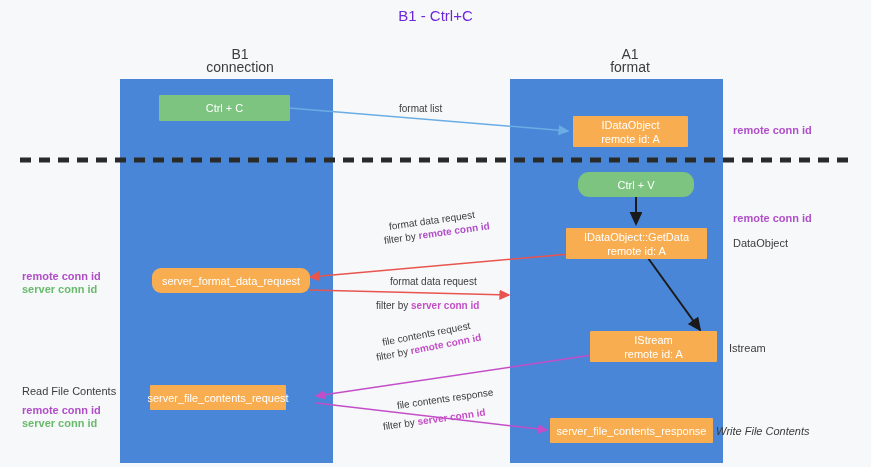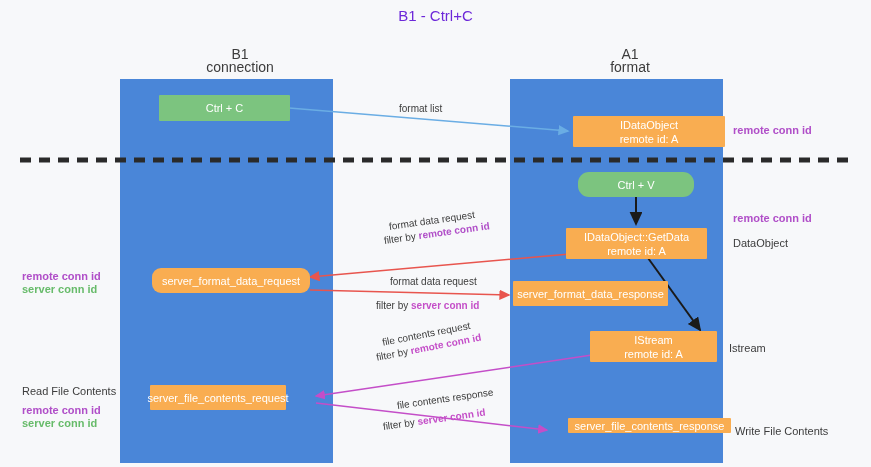--- a/index.html
+++ b/index.html
@@ -92,52 +92,49 @@
 
     <line x1="592" y1="355" x2="316" y2="396" stroke="#c44ec8" stroke-width="1.5" marker-end="url(#ah-magenta)"></line>
 
     <line x1="316" y1="403" x2="547" y2="430" stroke="#c44ec8" stroke-width="1.5" marker-end="url(#ah-magenta)"></line>
   </svg>
 
   <div class="node green" style="left:159px;top:95px;width:131px;height:26px;text-align:center;">
     <span>Ctrl + C</span>
   </div>
 
-  <div class="node orange" style="left:573px;top:116px;width:152px;height:31px;text-align:right;">
+  <div class="node orange" style="left:573px;top:116px;width:115px;height:31px;text-align:right;">
     <span>IDataObject</span>
     <span>remote id: A</span>
   </div>
 
   <div class="node green" style="left:578px;top:172px;width:116px;height:25px;border-radius:11px;">
     <span>Ctrl + V</span>
   </div>
 
   <div class="node orange" style="left:566px;top:228px;width:141px;height:31px;">
     <span>IDataObject::GetData</span>
     <span>remote id: A</span>
   </div>
 
   <div class="node orange" style="left:152px;top:268px;width:158px;height:25px;border-radius:9px;">
     <span>server_format_data_request</span>
   </div>
 
-  <div class="node orange" style="left:513px;top:281px;width:155px;height:25px;">
-    <span>server_format_data_response</span>
-  </div>
 
   <div class="node orange" style="left:590px;top:331px;width:127px;height:31px;">
     <span>IStream</span>
     <span>remote id: A</span>
   </div>
 
   <div class="node orange" style="left:150px;top:385px;width:136px;height:25px;">
     <span>server_file_contents_request</span>
   </div>
 
-  <div class="node orange" style="left:568px;top:418px;width:163px;height:15px;">
+  <div class="node orange" style="left:550px;top:418px;width:163px;height:25px;">
     <span>server_file_contents_response</span>
   </div>
 
   <div class="edgelabel" style="left:399px;top:102px;">format list</div>
 
   <div class="edgelabel rot-a" style="left:388px;top:220px;">format data request</div>
   <div class="edgelabel rot-a" style="left:383px;top:234px;">
     <span>filter by </span><b class="purple">remote conn id</b>
   </div>
 
@@ -153,21 +150,21 @@
 
   <div class="edgelabel rot-a" style="left:396px;top:399px;">file contents response</div>
   <div class="edgelabel rot-a" style="left:382px;top:420px;">
     <span>filter by </span><b class="magenta">server conn id</b>
   </div>
 
   <div class="sidelabel purple" style="left:733px;top:123px;">remote conn id</div>
   <div class="sidelabel purple" style="left:733px;top:211px;">remote conn id</div>
   <div class="sidelabel plain" style="left:733px;top:236px;">DataObject</div>
   <div class="sidelabel plain" style="left:729px;top:341px;">Istream</div>
-  <div class="sidelabel plain" style="left:735px;top:424px;">Write File Contents</div>
+  <div class="sidelabel plain" style="left:716px;top:424px;font-style:italic;">Write File Contents</div>
 
   <div class="sidelabel purple" style="left:22px;top:269px;">remote conn id</div>
   <div class="sidelabel green-t" style="left:22px;top:282px;">server conn id</div>
 
   <div class="sidelabel plain" style="left:22px;top:384px;">Read File Contents</div>
   <div class="sidelabel purple" style="left:22px;top:403px;">remote conn id</div>
   <div class="sidelabel green-t" style="left:22px;top:416px;">server conn id</div>
 
 </div>
 

